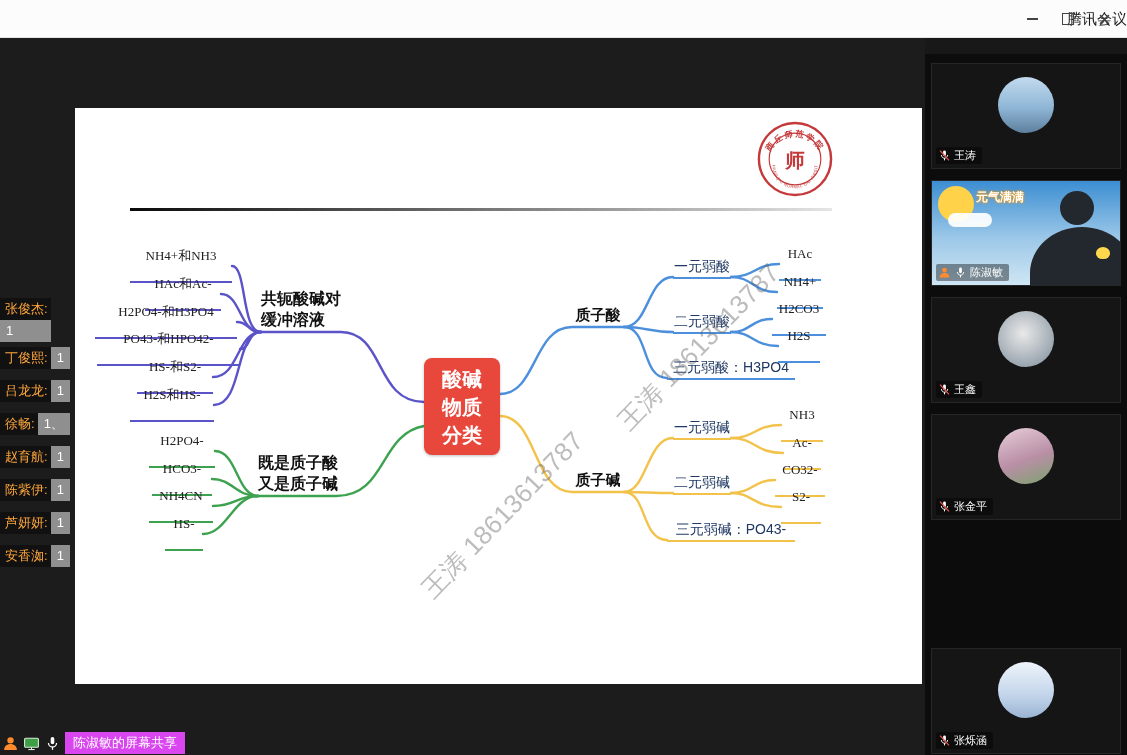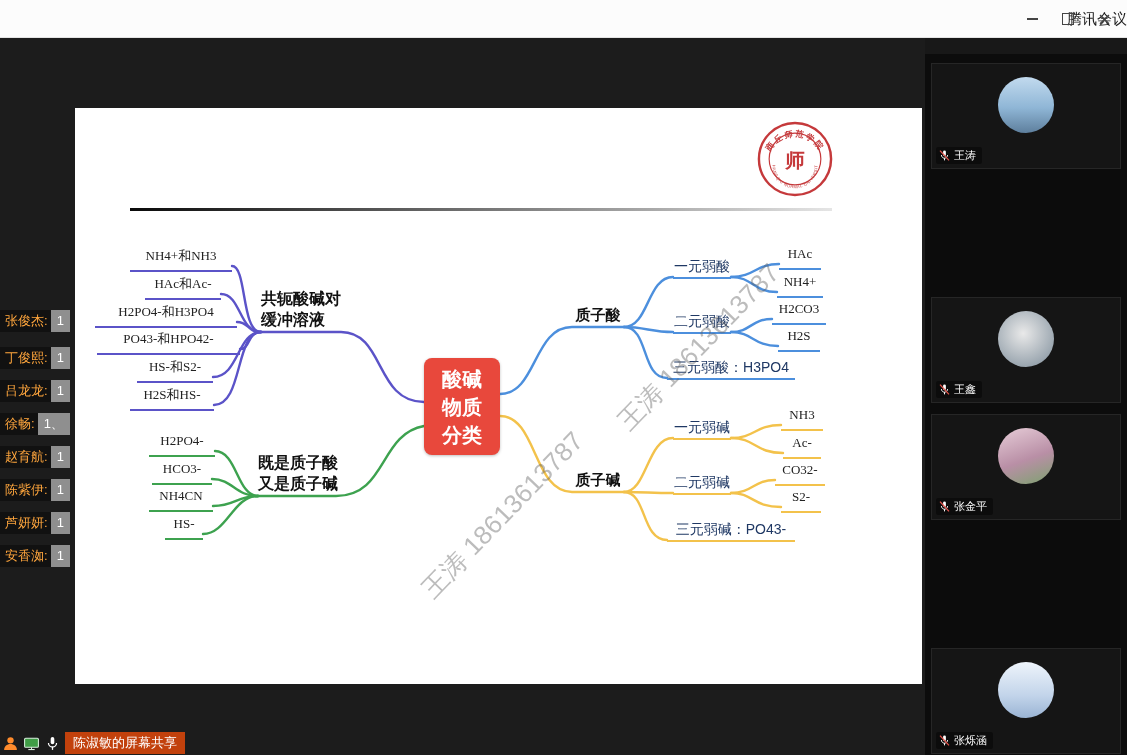--- a/index.html
+++ b/index.html
@@ -18,35 +18,35 @@
   .stage{position:absolute;left:0;top:0;bottom:0;width:925px;background:#1c1c1c;}
   .sidebar{position:absolute;right:0;top:16px;bottom:0;width:202px;background:#0c0c0c;}
 
   
   .slide{position:absolute;left:75px;top:70px;width:847px;height:576px;background:#fff;overflow:hidden;}
   .divider{position:absolute;left:55px;top:100px;width:702px;height:3px;background:linear-gradient(to right,#0a0a0a,#555 35%,#aaa 75%,#e5e5e5);}
   .logo{position:absolute;left:681px;top:12px;width:78px;height:78px;}
   .links{position:absolute;left:0;top:0;pointer-events:none;}
   .root{position:absolute;left:349px;top:250px;width:76px;height:97px;background:#e8483c;border-radius:8px;color:#fff;font-weight:bold;font-size:20px;line-height:28px;text-align:center;padding-top:7px;box-sizing:border-box;box-shadow:0 1px 3px rgba(0,0,0,.25);}
   .node{position:absolute;white-space:nowrap;text-align:center;color:#222;}
-  .leaf{font-family:"Liberation Serif","DejaVu Serif",serif;font-size:13px;line-height:15px;padding-bottom:7px;border-bottom:2px solid;box-sizing:border-box;}
+  .leaf{font-family:"Liberation Serif","DejaVu Serif",serif;font-size:13px;line-height:15px;padding-bottom:18px;border-bottom:2px solid;box-sizing:border-box;}
   .sub{font-size:14px;line-height:16px;padding-bottom:3px;border-bottom:2px solid;color:#1f3864;box-sizing:border-box;}
   .big{font-weight:bold;font-size:15px;line-height:19px;color:#111;}
   .lbl{font-weight:bold;font-size:16px;line-height:21px;color:#111;text-align:left;}
   .pu{border-color:#5b53c8;} .gr{border-color:#3da24f;} .bl{border-color:#4c8fdd;} .ye{border-color:#f3c24b;}
   .wm{position:absolute;font-size:26px;color:rgba(95,95,95,.42);white-space:nowrap;transform:rotate(-46deg);transform-origin:0 50%;}
 
   
   .chat-row{position:absolute;left:0;display:flex;align-items:stretch;z-index:6;font-size:13px;line-height:18px;}
   .chat-name{background:rgba(15,15,15,.85);color:#ffa63d;padding:2px 3px 2px 5px;}
   .chat-msg{background:#8f8f8f;color:#fff;padding:2px 6px;}
 
   
   .share-bar{position:absolute;left:2px;bottom:1px;display:flex;align-items:center;gap:4px;z-index:6;}
-  .share-label{background:#c2410c;color:#fff;font-size:13px;padding:2px 8px;}
+  .share-label{background:#d946ef;color:#fff;font-size:13px;padding:2px 8px;}
   .sb-icon{width:17px;height:17px;display:block;}
 
   
   .tile{position:absolute;left:6px;width:190px;height:106px;background:#151515;border:1px solid #262626;box-sizing:border-box;overflow:hidden;}
   .avatar{position:absolute;left:50%;top:13px;transform:translateX(-50%);width:56px;height:56px;border-radius:50%;}
   .av1{background:linear-gradient(180deg,#c2daee 0%,#8fb6d6 55%,#5e7f9d 100%);}
   .av3{background:radial-gradient(circle at 45% 40%,#e9e9e9,#97a3ad 75%);}
   .av4{background:linear-gradient(160deg,#e7cdd8,#b98fa6 55%,#7da26f);}
   .av5{background:linear-gradient(180deg,#f2f2f4,#9aa3ae 65%,#474f58);}
   .av6{background:linear-gradient(180deg,#eef4fb,#c2d4ea 60%,#9ab4d4);}
@@ -185,21 +185,21 @@
         <div class="node sub ye" style="left:592px;top:413px;width:128px;">三元弱碱：PO43-</div>
         <div class="node leaf ye" style="left:706px;top:299px;width:42px;">NH3</div>
         <div class="node leaf ye" style="left:708px;top:327px;width:38px;">Ac-</div>
         <div class="node leaf ye" style="left:700px;top:354px;width:50px;">CO32-</div>
         <div class="node leaf ye" style="left:706px;top:381px;width:40px;">S2-</div>
 
         <div class="wm" style="left:548px;top:300px;">王涛 18613613787</div>
         <div class="wm" style="left:352px;top:468px;">王涛 18613613787</div>
       </div>
 
-      <div class="chat-row" style="top:272px;">
+      <div class="chat-row" style="top:260px;flex-direction:column;">
           <span class="chat-name">张俊杰:</span>
           <span class="chat-msg">1</span>
         </div>
       <div class="chat-row" style="top:309px;">
           <span class="chat-name">丁俊熙:</span>
           <span class="chat-msg">1</span>
         </div>
       <div class="chat-row" style="top:342px;">
           <span class="chat-name">吕龙龙:</span>
           <span class="chat-msg">1</span>
@@ -252,20 +252,42 @@
           <svg class="mic-svg" viewBox="0 0 16 16">
               <rect x="6.3" y="1.8" width="3.4" height="7" rx="1.7" fill="#fff"></rect>
               <path d="M4.2 7.5c0 2.1 1.7 3.8 3.8 3.8s3.8-1.7 3.8-3.8" fill="none" stroke="#fff" stroke-width="1.2"></path>
               <line x1="8" y1="11.3" x2="8" y2="14" stroke="#fff" stroke-width="1.2"></line>
               <line x1="2.5" y1="2" x2="13.5" y2="14" stroke="#e5544b" stroke-width="1.6"></line>
             </svg>
           <span>王涛</span>
         </div>
       </div>
 
+      <div class="tile" style="top:126px;">
+        <div class="video">
+          <div class="sun"></div>
+          <div class="cloud"></div>
+          <div class="overlay-txt">元气满满</div>
+          <div class="person-sil"></div>
+          <div class="person-head"></div>
+          <div class="chick"></div>
+        </div>
+        <div class="name-tag">
+          <svg class="mic-svg" viewBox="0 0 16 16">
+              <circle cx="8" cy="5" r="3" fill="#ff8b2c"></circle>
+              <path d="M2 14c0-3.3 2.7-5.5 6-5.5s6 2.2 6 5.5z" fill="#ff8b2c"></path>
+            </svg>
+          <svg class="mic-svg" viewBox="0 0 16 16">
+              <rect x="6.3" y="1.8" width="3.4" height="7" rx="1.7" fill="#fff"></rect>
+              <path d="M4.2 7.5c0 2.1 1.7 3.8 3.8 3.8s3.8-1.7 3.8-3.8" fill="none" stroke="#fff" stroke-width="1.2"></path>
+              <line x1="8" y1="11.3" x2="8" y2="14" stroke="#fff" stroke-width="1.2"></line>
+            </svg>
+          <span>陈淑敏</span>
+        </div>
+      </div>
 
       <div class="tile" style="top:243px;">
         <div class="avatar av3"></div>
         <div class="name-tag">
           <svg class="mic-svg" viewBox="0 0 16 16">
               <rect x="6.3" y="1.8" width="3.4" height="7" rx="1.7" fill="#fff"></rect>
               <path d="M4.2 7.5c0 2.1 1.7 3.8 3.8 3.8s3.8-1.7 3.8-3.8" fill="none" stroke="#fff" stroke-width="1.2"></path>
               <line x1="8" y1="11.3" x2="8" y2="14" stroke="#fff" stroke-width="1.2"></line>
               <line x1="2.5" y1="2" x2="13.5" y2="14" stroke="#e5544b" stroke-width="1.6"></line>
             </svg>

